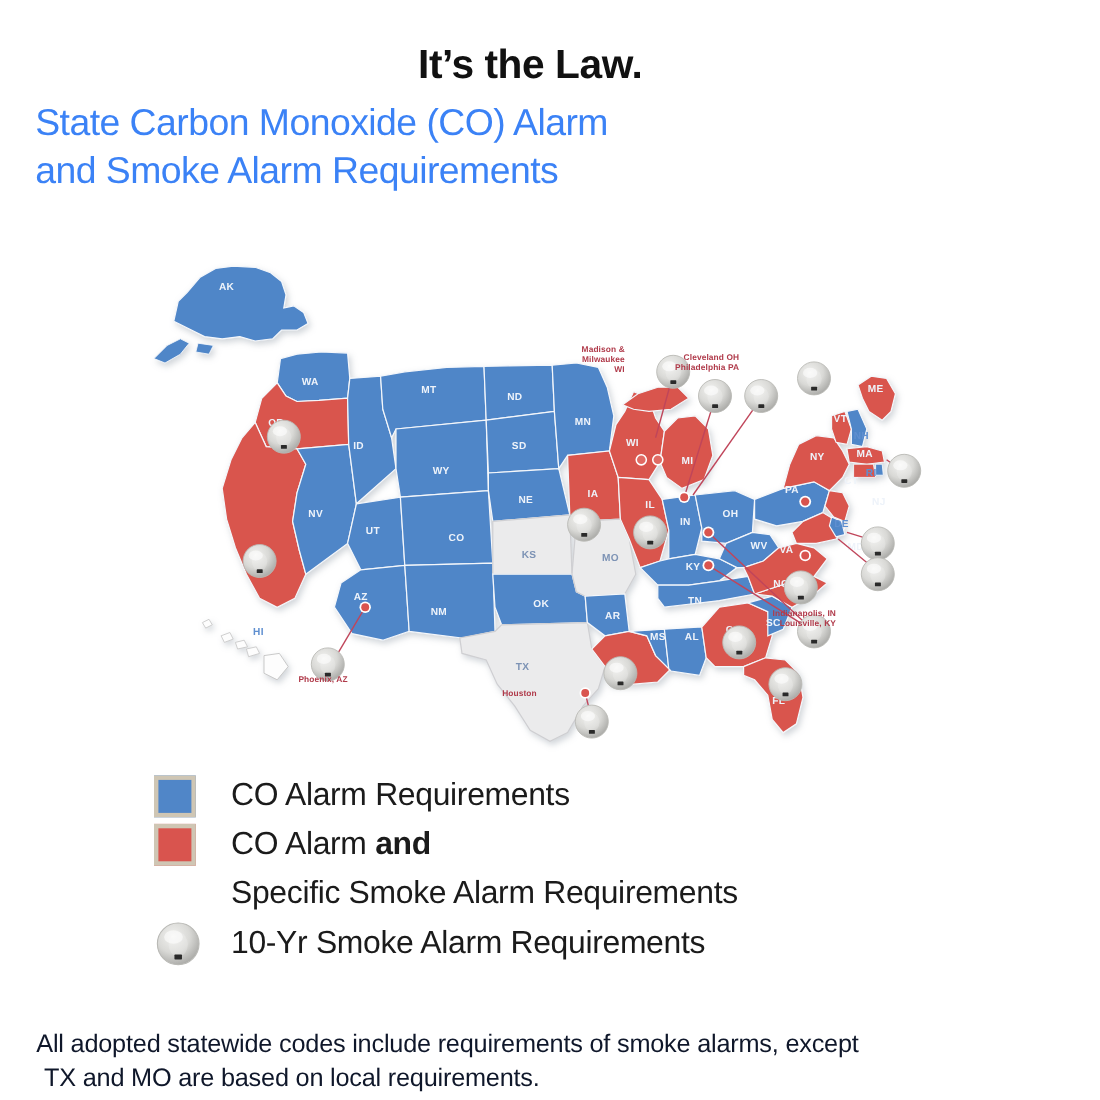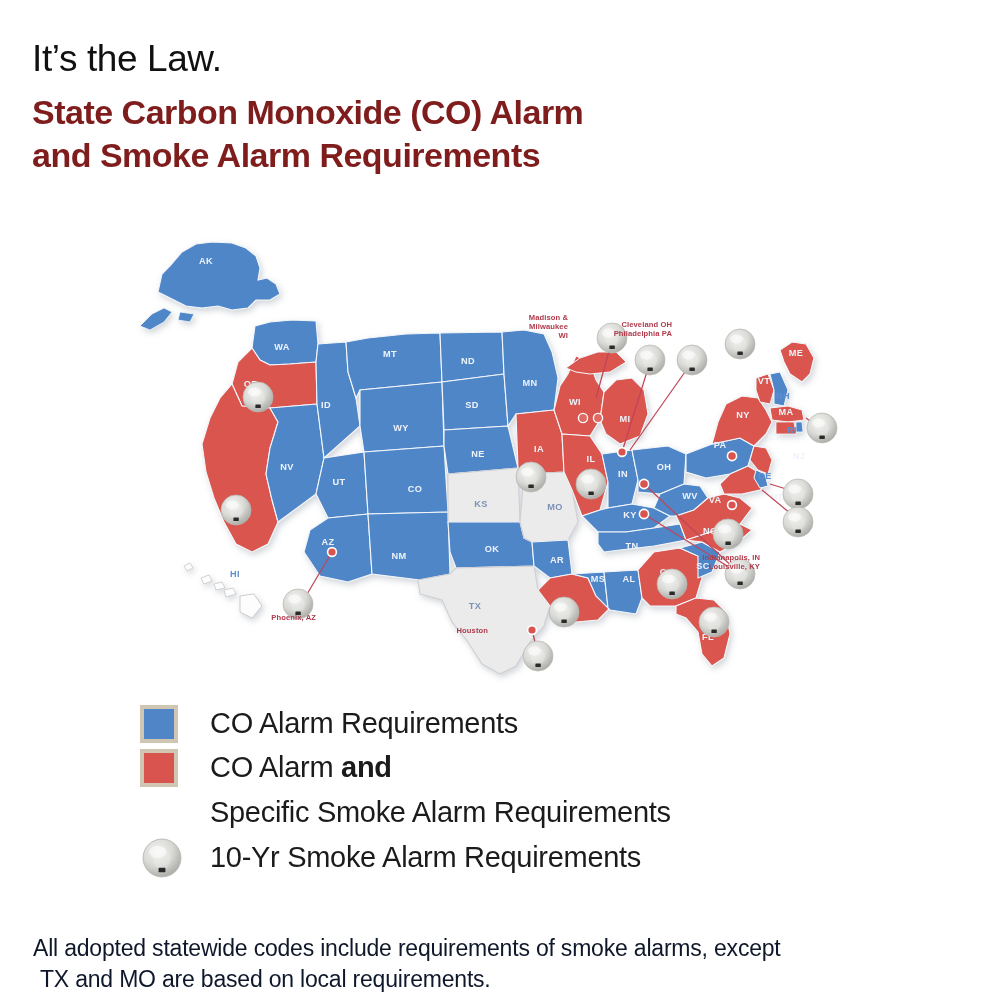--- a/index.html
+++ b/index.html
@@ -20,32 +20,33 @@
 
   
   #header {
     position: absolute;
     left: 32px;
     top: 40px;
     width: 900px;
   }
   #title-main {
     font-size: 37px;
-    font-weight: 400;
+    font-weight: 700;
     letter-spacing: -0.4px;
     line-height: 1.05;
     margin: 0 0 12px 0;
     color: #111111;
+    text-align: center;
   }
   .subtitle-line {
     font-size: 34px;
-    font-weight: 700;
+    font-weight: 400;
     line-height: 1.28;
     letter-spacing: -0.5px;
-    color: #7f1d1d;
+    color: #3b82f6;
     white-space: nowrap;
   }
 
   
   #map-wrap {
     position: absolute;
     left: 120px;
     top: 222px;
     width: 770px;
     height: 480px;

